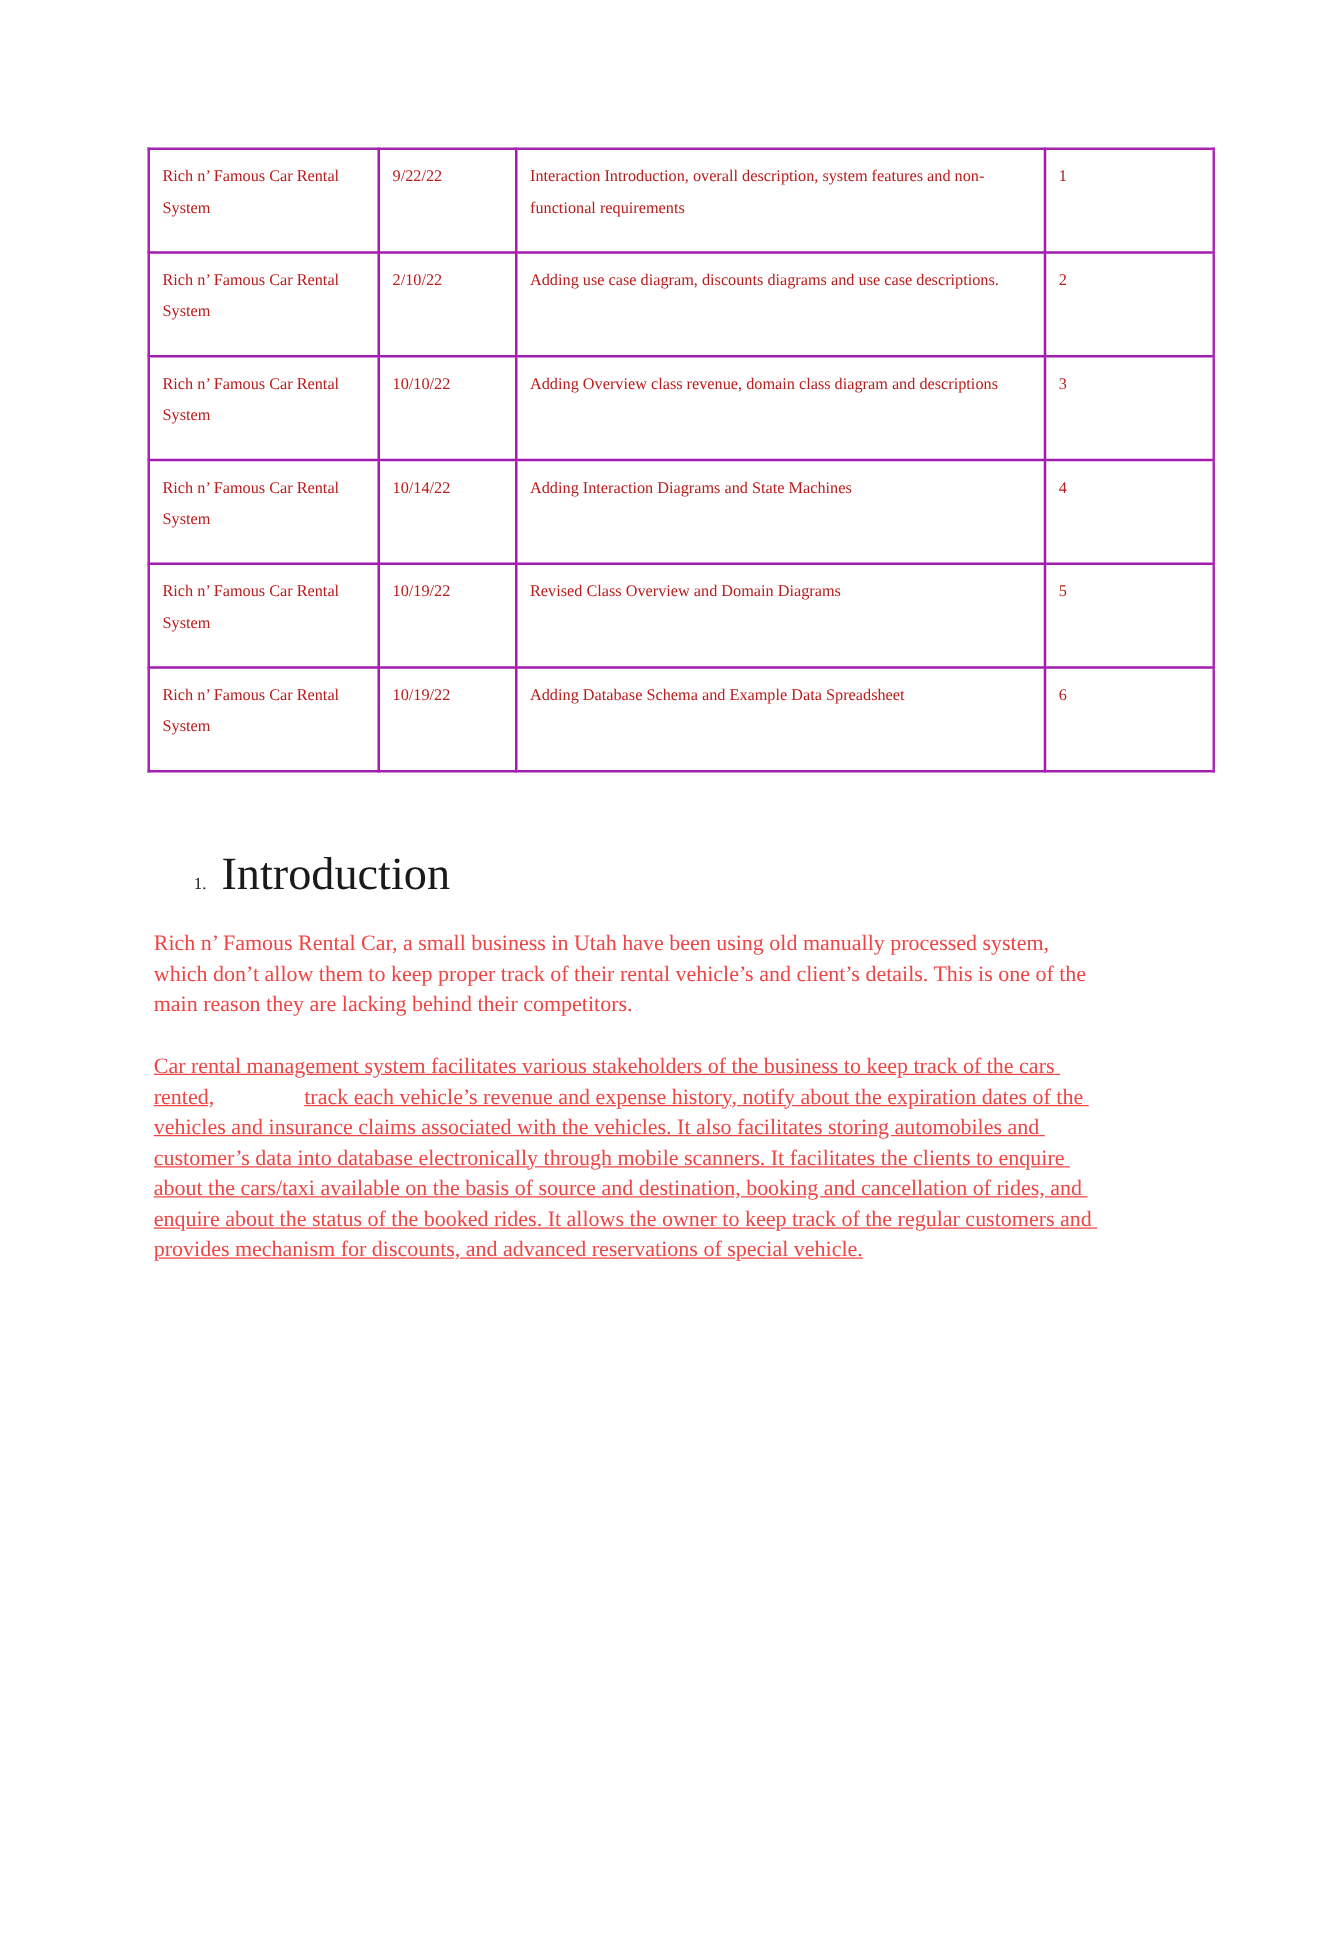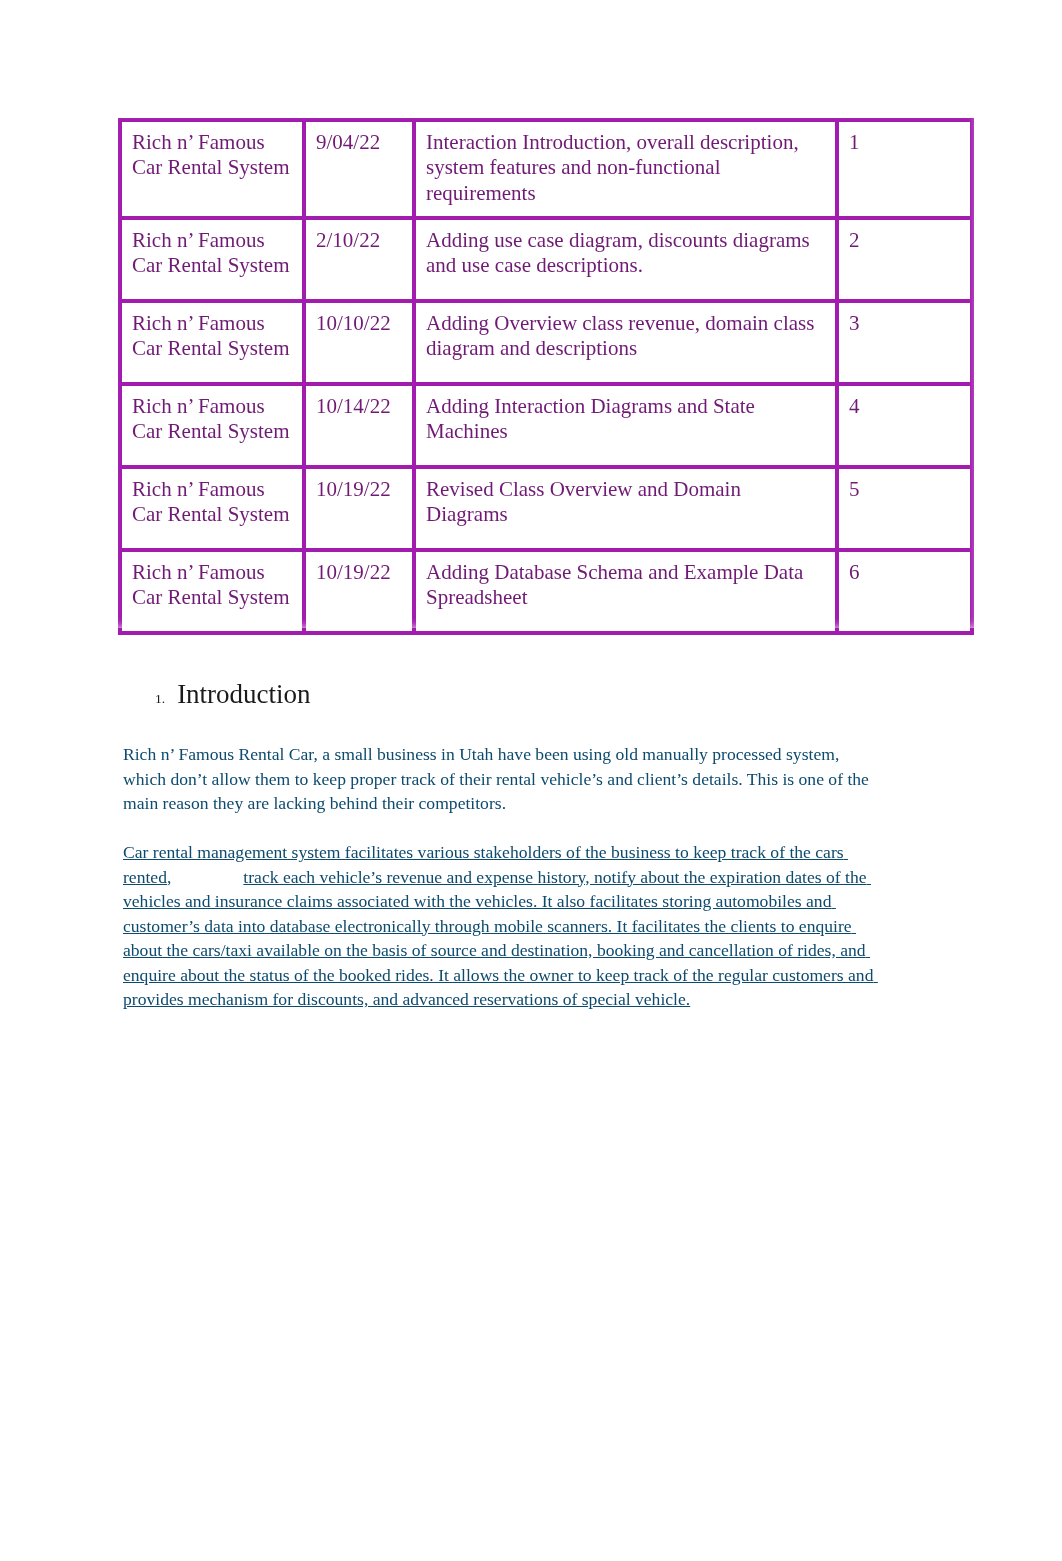--- a/index.html
+++ b/index.html
@@ -34,27 +34,27 @@
   }
 
   table.revision-table {
     width: 852px;
     border-collapse: collapse;
     table-layout: fixed;
     background: #ffffff;
   }
 
   table.revision-table td {
-    border: 4px solid #a21caf;
+    border: 2px solid #a21caf;
     vertical-align: top;
     padding: 8px 10px 10px 10px;
-    font-size: 21px;
+    font-size: 13px;
     line-height: 25.3px;
     font-family: "Liberation Serif", "DejaVu Serif", serif;
-    color: #701a75;
+    color: #b91c1c;
     box-shadow: 0 0 1.5px rgba(190,190,190,0.55);
   }
 
   
   col.c-system   { width: 184px; }
   col.c-date     { width: 110px; }
   col.c-desc     { width: 423px; }
   col.c-version  { width: 135px; }
 
   .cell-system  { }
@@ -85,40 +85,40 @@
     align-items: baseline;
   }
   .section-heading .num {
     font-size: 13.5px;
     line-height: 1;
     color: #1a1a1a;
     margin-right: 12px;
     font-family: "Liberation Serif", "DejaVu Serif", serif;
   }
   .section-heading .title {
-    font-size: 27px;
+    font-size: 37px;
     line-height: 1;
     color: #1a1a1a;
     font-weight: normal;
     font-family: "Liberation Serif", "DejaVu Serif", serif;
     margin: 0;
   }
 
   
   .body-copy {
     position: absolute;
     left: 123px;
     top: 742px;
     width: 760px;
   }
   .body-copy p {
     margin: 0;
     font-size: 17.6px;
     line-height: 24.5px;
-    color: #0c4a6e;
+    color: #ef4444;
     font-family: "Liberation Serif", "DejaVu Serif", serif;
     white-space: pre-wrap;
   }
   .body-copy p.para-gap {
     margin-top: 24.5px;
     text-decoration: underline;
   }
   
   .tab-gap {
     display: inline-block;
@@ -134,21 +134,21 @@
     <table class="revision-table">
       <colgroup>
         <col class="c-system">
         <col class="c-date">
         <col class="c-desc">
         <col class="c-version">
       </colgroup>
       <tbody>
         <tr class="rev-row">
           <td class="cell-system">Rich n’ Famous Car Rental System</td>
-          <td class="cell-date">9/04/22</td>
+          <td class="cell-date">9/22/22</td>
           <td class="cell-desc">Interaction Introduction, overall description, system features and non-functional requirements</td>
           <td class="cell-version">1</td>
         </tr>
         <tr class="rev-row">
           <td class="cell-system">Rich n’ Famous Car Rental System</td>
           <td class="cell-date">2/10/22</td>
           <td class="cell-desc">Adding use case diagram, discounts diagrams and use case descriptions.</td>
           <td class="cell-version">2</td>
         </tr>
         <tr class="rev-row">

